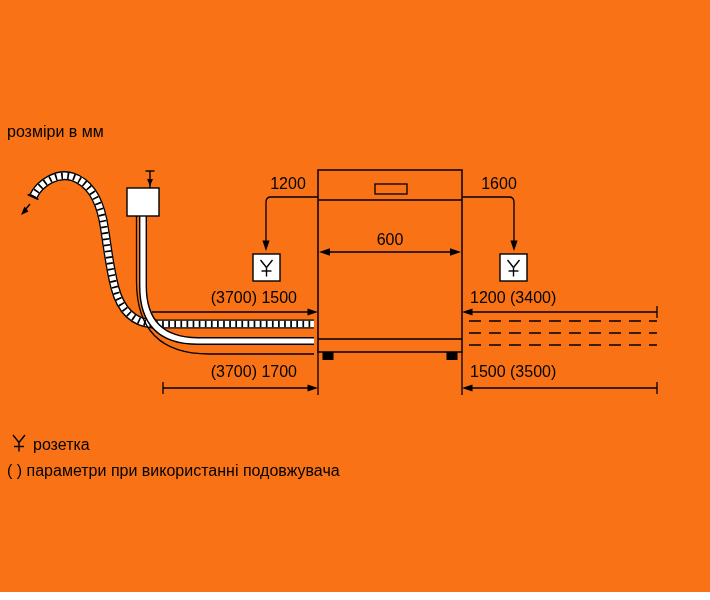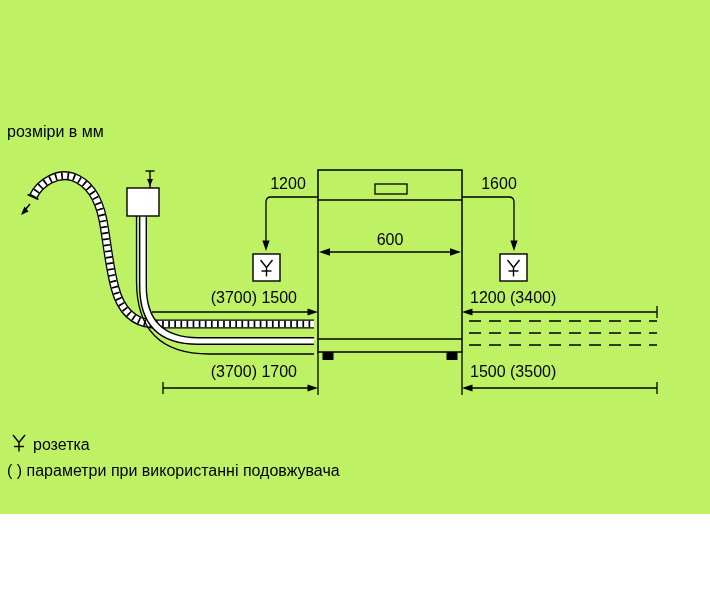--- a/index.html
+++ b/index.html
@@ -1,16 +1,16 @@
 <!DOCTYPE html>
 <html><head>
 <meta charset="utf-8">
 <style>
   html,body{margin:0;padding:0;background:#fff;}
-  .canvas{position:relative;width:710px;height:514px;background:#bef264;overflow:hidden;
+  .canvas{position:relative;width:710px;height:592px;background:#f97316;overflow:hidden;
           font-family:"Liberation Sans",sans-serif;}
   svg{display:block;}
   svg text{font-family:"Liberation Sans",sans-serif;font-size:16px;fill:#000;}
   .ln{stroke:#000;stroke-width:1.3;fill:none;}
   .ln2{stroke:#000;stroke-width:1.5;fill:none;}
   .thin{stroke:#000;stroke-width:1.4;fill:none;}
   .fillb{fill:#000;stroke:none;}
   .boxw{fill:#fff;stroke:#000;stroke-width:1.4;}
   .hose-outer{stroke:#000;stroke-width:9;fill:none;}
   .hose-inner{stroke:#fff;stroke-width:6.4;fill:none;}

